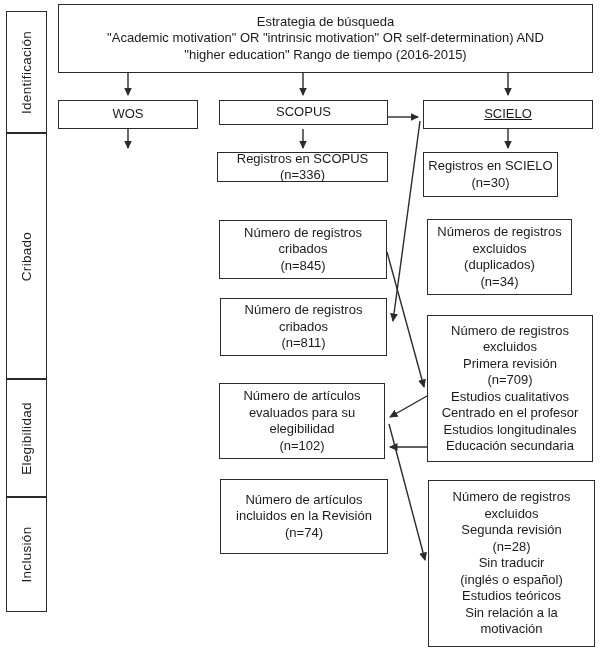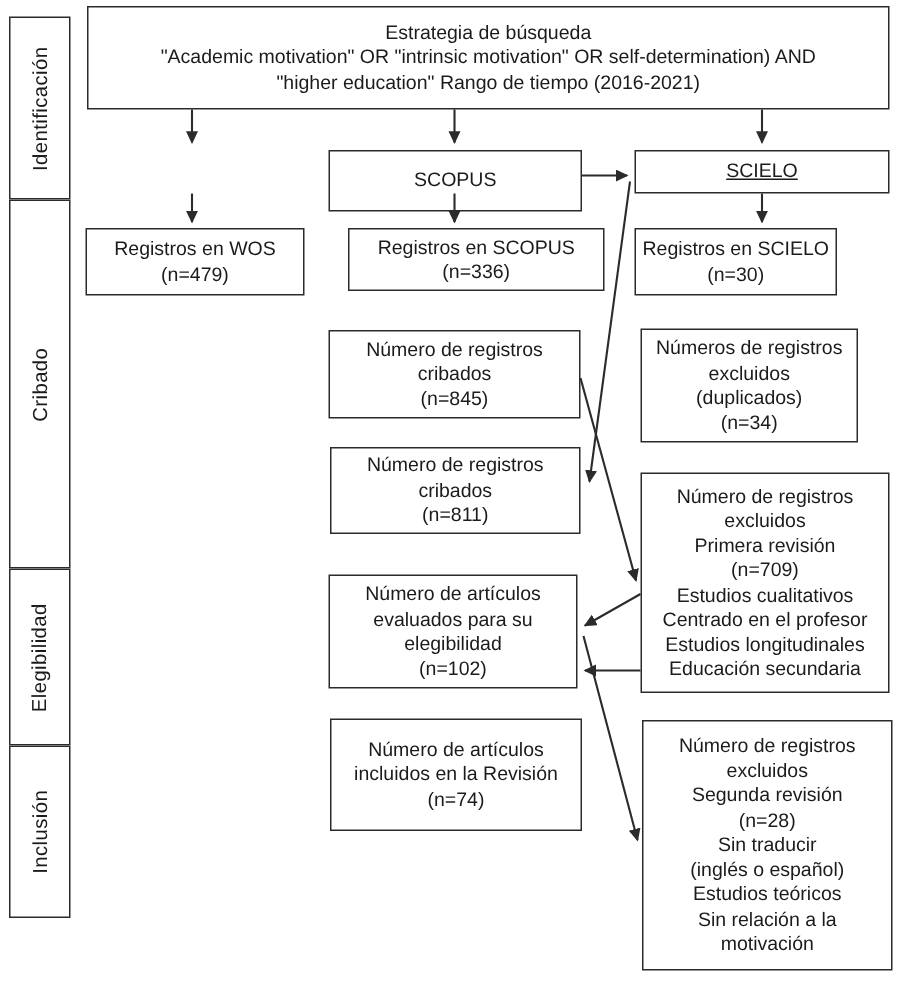--- a/index.html
+++ b/index.html
@@ -59,28 +59,27 @@
   </div>
   <div class="sidebox" style="left:6px;top:379px;width:41px;height:118px;">
     <span class="vlabel">Elegibilidad</span>
   </div>
   <div class="sidebox" style="left:6px;top:497px;width:41px;height:115px;">
     <span class="vlabel">Inclusión</span>
   </div>
 
   <div class="box" style="left:58px;top:4px;width:535px;height:69px;">Estrategia de búsqueda
 "Academic motivation" OR "intrinsic motivation" OR self-determination) AND
-"higher education" Rango de tiempo (2016-2021)</div>
+"higher education" Rango de tiempo (2016-2015)</div>
 
-  <div class="box" style="left:219px;top:100px;width:169px;height:41px;">SCOPUS</div>
+  <div class="box" style="left:58px;top:100px;width:140px;height:29px;">WOS</div>
+  <div class="box" style="left:219px;top:100px;width:169px;height:25px;">SCOPUS</div>
   <div class="box" style="left:423px;top:100px;width:170px;height:29px;text-decoration:underline;">SCIELO</div>
 
-  <div class="box" style="left:57px;top:152px;width:146px;height:45px;">Registros en WOS
-(n=479)</div>
-  <div class="box" style="left:217px;top:152px;width:171px;height:42px;margin-left:15px;">Registros en SCOPUS
+  <div class="box" style="left:217px;top:152px;width:171px;height:30px;">Registros en SCOPUS
 (n=336)</div>
   <div class="box" style="left:423px;top:152px;width:135px;height:45px;">Registros en SCIELO
 (n=30)</div>
 
   <div class="box" style="left:219px;top:220px;width:168px;height:59px;">Número de registros
 cribados
 (n=845)</div>
   <div class="box" style="left:427px;top:219px;width:145px;height:76px;">Números de registros
 excluidos
 (duplicados)

